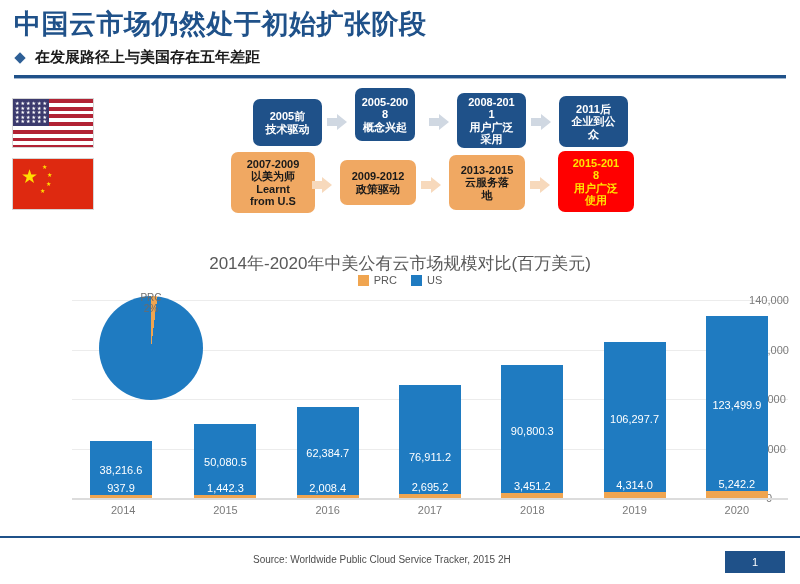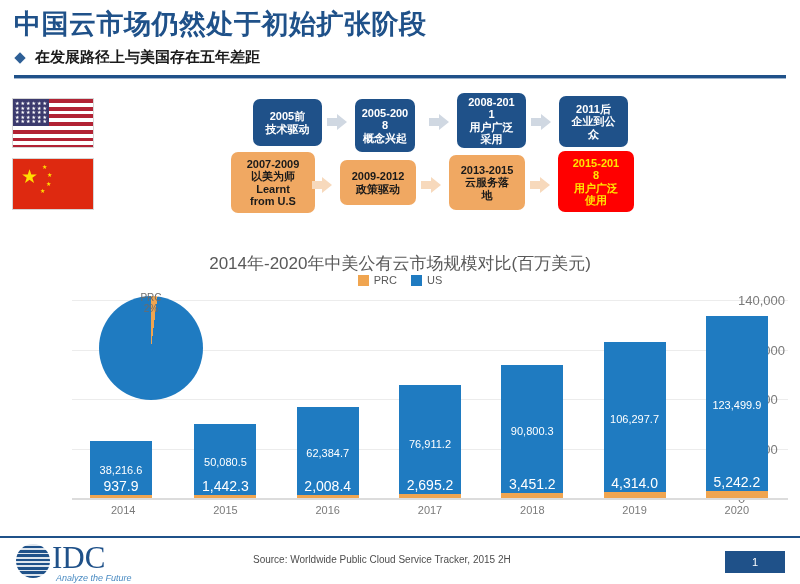--- a/index.html
+++ b/index.html
@@ -77,36 +77,36 @@
   #chart-legend {
     position: absolute; left: 0; top: 274px; width: 800px;
     display: flex; justify-content: center; align-items: center; gap: 14px;
     font-size: 11px; color: #595959;
   }
   .legend-item { display:flex; align-items:center; gap: 5px; }
   .legend-swatch { width: 11px; height: 11px; display:inline-block; }
 
   #plot { position: absolute; left: 0; top: 288px; width: 800px; height: 222px; }
   .ytick-label {
-    position: absolute; right: 0; width: 62px; text-align: left;
-    font-size: 13px; color: #7a7a7a; transform: translateY(-50%);
+    position: absolute; right: 0; width: 62px; text-align: center;
+    font-size: 11px; color: #7a7a7a; transform: translateY(-50%);
   }
   .gridline { position:absolute; left: 72px; width: 716px; height: 1px; background: #ececec; }
   #axis-line { position:absolute; left: 72px; top: 210px; width: 716px; height: 2px; background: #dcdcdc; }
 
   .bar-group { position: absolute; bottom: 12px; }
   .bar-us { position: absolute; bottom: 0; width: 100%; background: #1F7BC1; }
   .bar-prc { position: absolute; bottom: 0; width: 100%; background: #F0A550; }
   .lbl-us {
     position: absolute; left: 50%; transform: translateX(-50%);
     font-size: 11px; color: #ffffff; white-space: nowrap;
   }
   .lbl-prc {
     position: absolute; left: 50%; transform: translateX(-50%);
-    font-size: 14px; color: #ffffff; white-space: nowrap;
+    font-size: 11px; color: #ffffff; white-space: nowrap;
   }
   .xtick {
     position: absolute; top: 216px; font-size: 11px; color: #7a7a7a;
     text-align: center; transform: translateX(-50%);
   }
 
   
   #pie-overlay { position:absolute; left: 99px; top: 296px; width: 104px; height: 104px; }
   #pie-circle {
     width: 104px; height: 104px; border-radius: 50%;
@@ -174,21 +174,21 @@
   <div class="flow-box us" style="left:253px; top:99px; width:69px; height:47px;">
     <div>
       <div>2005前</div>
       <div>技术驱动</div>
     </div>
   </div>
   <div class="arrow us" style="left:327px; top:114px;">
     <div class="shaft"></div>
       <div class="head"></div>
   </div>
-  <div class="flow-box us" style="left:355px; top:99px; width:60px; height:53px;">
+  <div class="flow-box us" style="left:355px; top:88px; width:60px; height:53px;">
     <div>
       <div>2005-200</div>
       <div>8</div>
       <div>概念兴起</div>
     </div>
   </div>
   <div class="arrow us" style="left:429px; top:114px;">
     <div class="shaft"></div>
       <div class="head"></div>
   </div>
@@ -297,21 +297,21 @@
         </div>
         <div class="bar-group" style="left: 296.714px; width: 62px; height: 198px; bottom: 12px;">
           <div class="bar-us" style="height: 91.2298px;"></div>
           <div class="bar-prc" style="height: 3px;"></div>
           <div class="lbl-us" style="bottom: 39.1149px;">62,384.7</div>
           <div class="lbl-prc" style="bottom: 4px;">2,008.4</div>
         </div>
         <div class="bar-group" style="left: 399px; width: 62px; height: 198px; bottom: 12px;">
           <div class="bar-us" style="height: 112.586px;"></div>
           <div class="bar-prc" style="height: 3.81178px;"></div>
-          <div class="lbl-us" style="bottom: 48px;">76,911.2</div>
+          <div class="lbl-us" style="bottom: 35px;">76,911.2</div>
           <div class="lbl-prc" style="bottom: 4.81178px;">2,695.2</div>
         </div>
         <div class="bar-group" style="left: 501.286px; width: 62px; height: 198px; bottom: 12px;">
           <div class="bar-us" style="height: 133.299px;"></div>
           <div class="bar-prc" style="height: 4.88098px;"></div>
           <div class="lbl-us" style="bottom: 61.0898px;">90,800.3</div>
           <div class="lbl-prc" style="bottom: 5.88098px;">3,451.2</div>
         </div>
         <div class="bar-group" style="left: 603.571px; width: 62px; height: 198px; bottom: 12px;">
           <div class="bar-us" style="height: 156.437px;"></div>
@@ -339,21 +339,16 @@
 
   <div id="pie-overlay">
     <div id="pie-circle" style="background: conic-gradient(rgb(240, 165, 80) 0deg, rgb(240, 165, 80) 7.2deg, rgb(31, 123, 193) 7.2deg, rgb(31, 123, 193) 360deg);"></div>
     <div id="pie-label">
       <div>PRC</div>
       <div>2%</div>
     </div>
   </div>
 
   <div id="footer-rule"></div>
-  <div id="idc-logo">
-    <div id="idc-globe"></div>
-    <div id="idc-word">IDC</div>
-    <div id="idc-tag">Analyze the Future</div>
-  </div>
   <div id="source-text">Source: Worldwide Public Cloud Service Tracker, 2015 2H</div>
   <div id="page-number">1</div>
 
 </div>
 
 </body></html>

